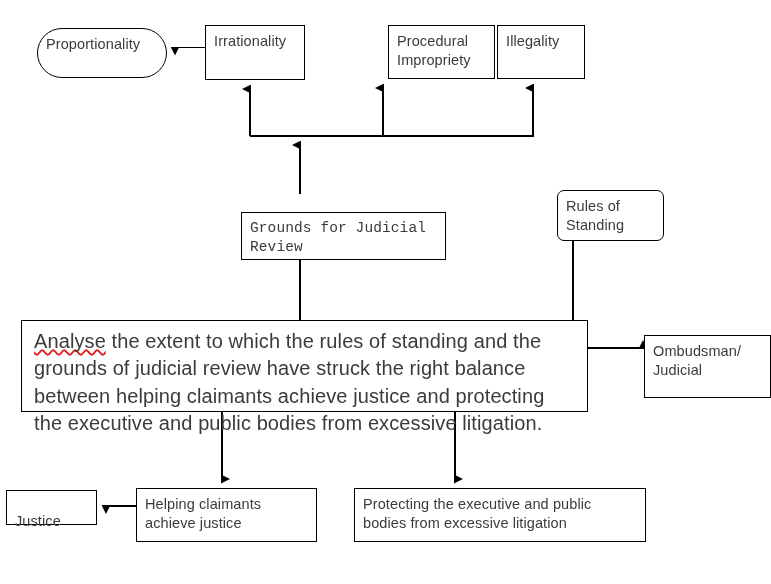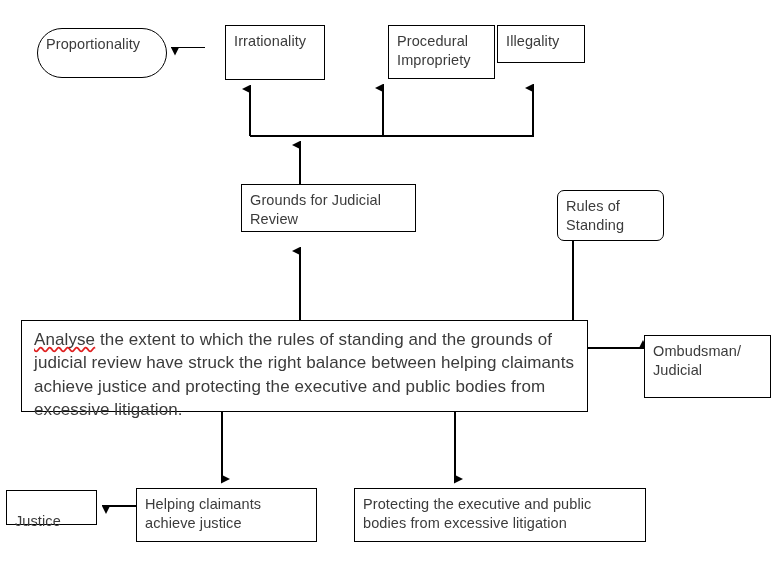--- a/index.html
+++ b/index.html
@@ -37,35 +37,35 @@
     line-height: 1.32;
     color: #3b3b3b;
     letter-spacing: 0.1px;
   }
   .node-label {
     display: block;
     white-space: pre-line;
   }
   
   #node-proportionality { left: 37px;  top: 28px;  width: 130px; height: 50px; border-radius: 25px; }
-  #node-irrationality   { left: 205px; top: 25px;  width: 100px; height: 55px; margin-left: 20px; }
+  #node-irrationality   { left: 205px; top: 25px;  width: 100px; height: 55px; }
   #node-procedural      { left: 346px; top: 25px;  width: 107px; height: 54px; margin-left: 42px; }
-  #node-illegality      { left: 497px; top: 25px;  width: 88px;  height: 38px; }
-  #node-grounds         { left: 241px; top: 184px; width: 175px; height: 48px; }
+  #node-illegality      { left: 497px; top: 25px;  width: 88px;  height: 54px; }
+  #node-grounds         { left: 241px; top: 212px; width: 205px; height: 48px; font-family: Liberation Mono, monospace; }
   #node-rules           { left: 557px; top: 190px; width: 107px; height: 51px; border-radius: 7px; }
   #node-question        { left: 21px;  top: 320px; width: 567px; height: 92px;
                           padding: 7px 10px 4px 12px; }
   #node-ombudsman       { left: 644px; top: 335px; width: 127px; height: 63px; }
   #node-justice         { left: 6px;   top: 490px; width: 91px;  height: 35px;
                           padding-top: 21px; }
   #node-helping         { left: 136px; top: 488px; width: 181px; height: 54px; }
   #node-protecting      { left: 354px; top: 488px; width: 292px; height: 54px; }
 
   #node-question .node-label {
-    font-size: 17px;
+    font-size: 20px;
     line-height: 1.37;
     white-space: normal;
   }
   
   .misspelled {
     text-decoration: underline wavy #e02020;
     text-decoration-skip-ink: none;
     -webkit-text-decoration: underline wavy #e02020;
     text-underline-offset: 1px;
   }

